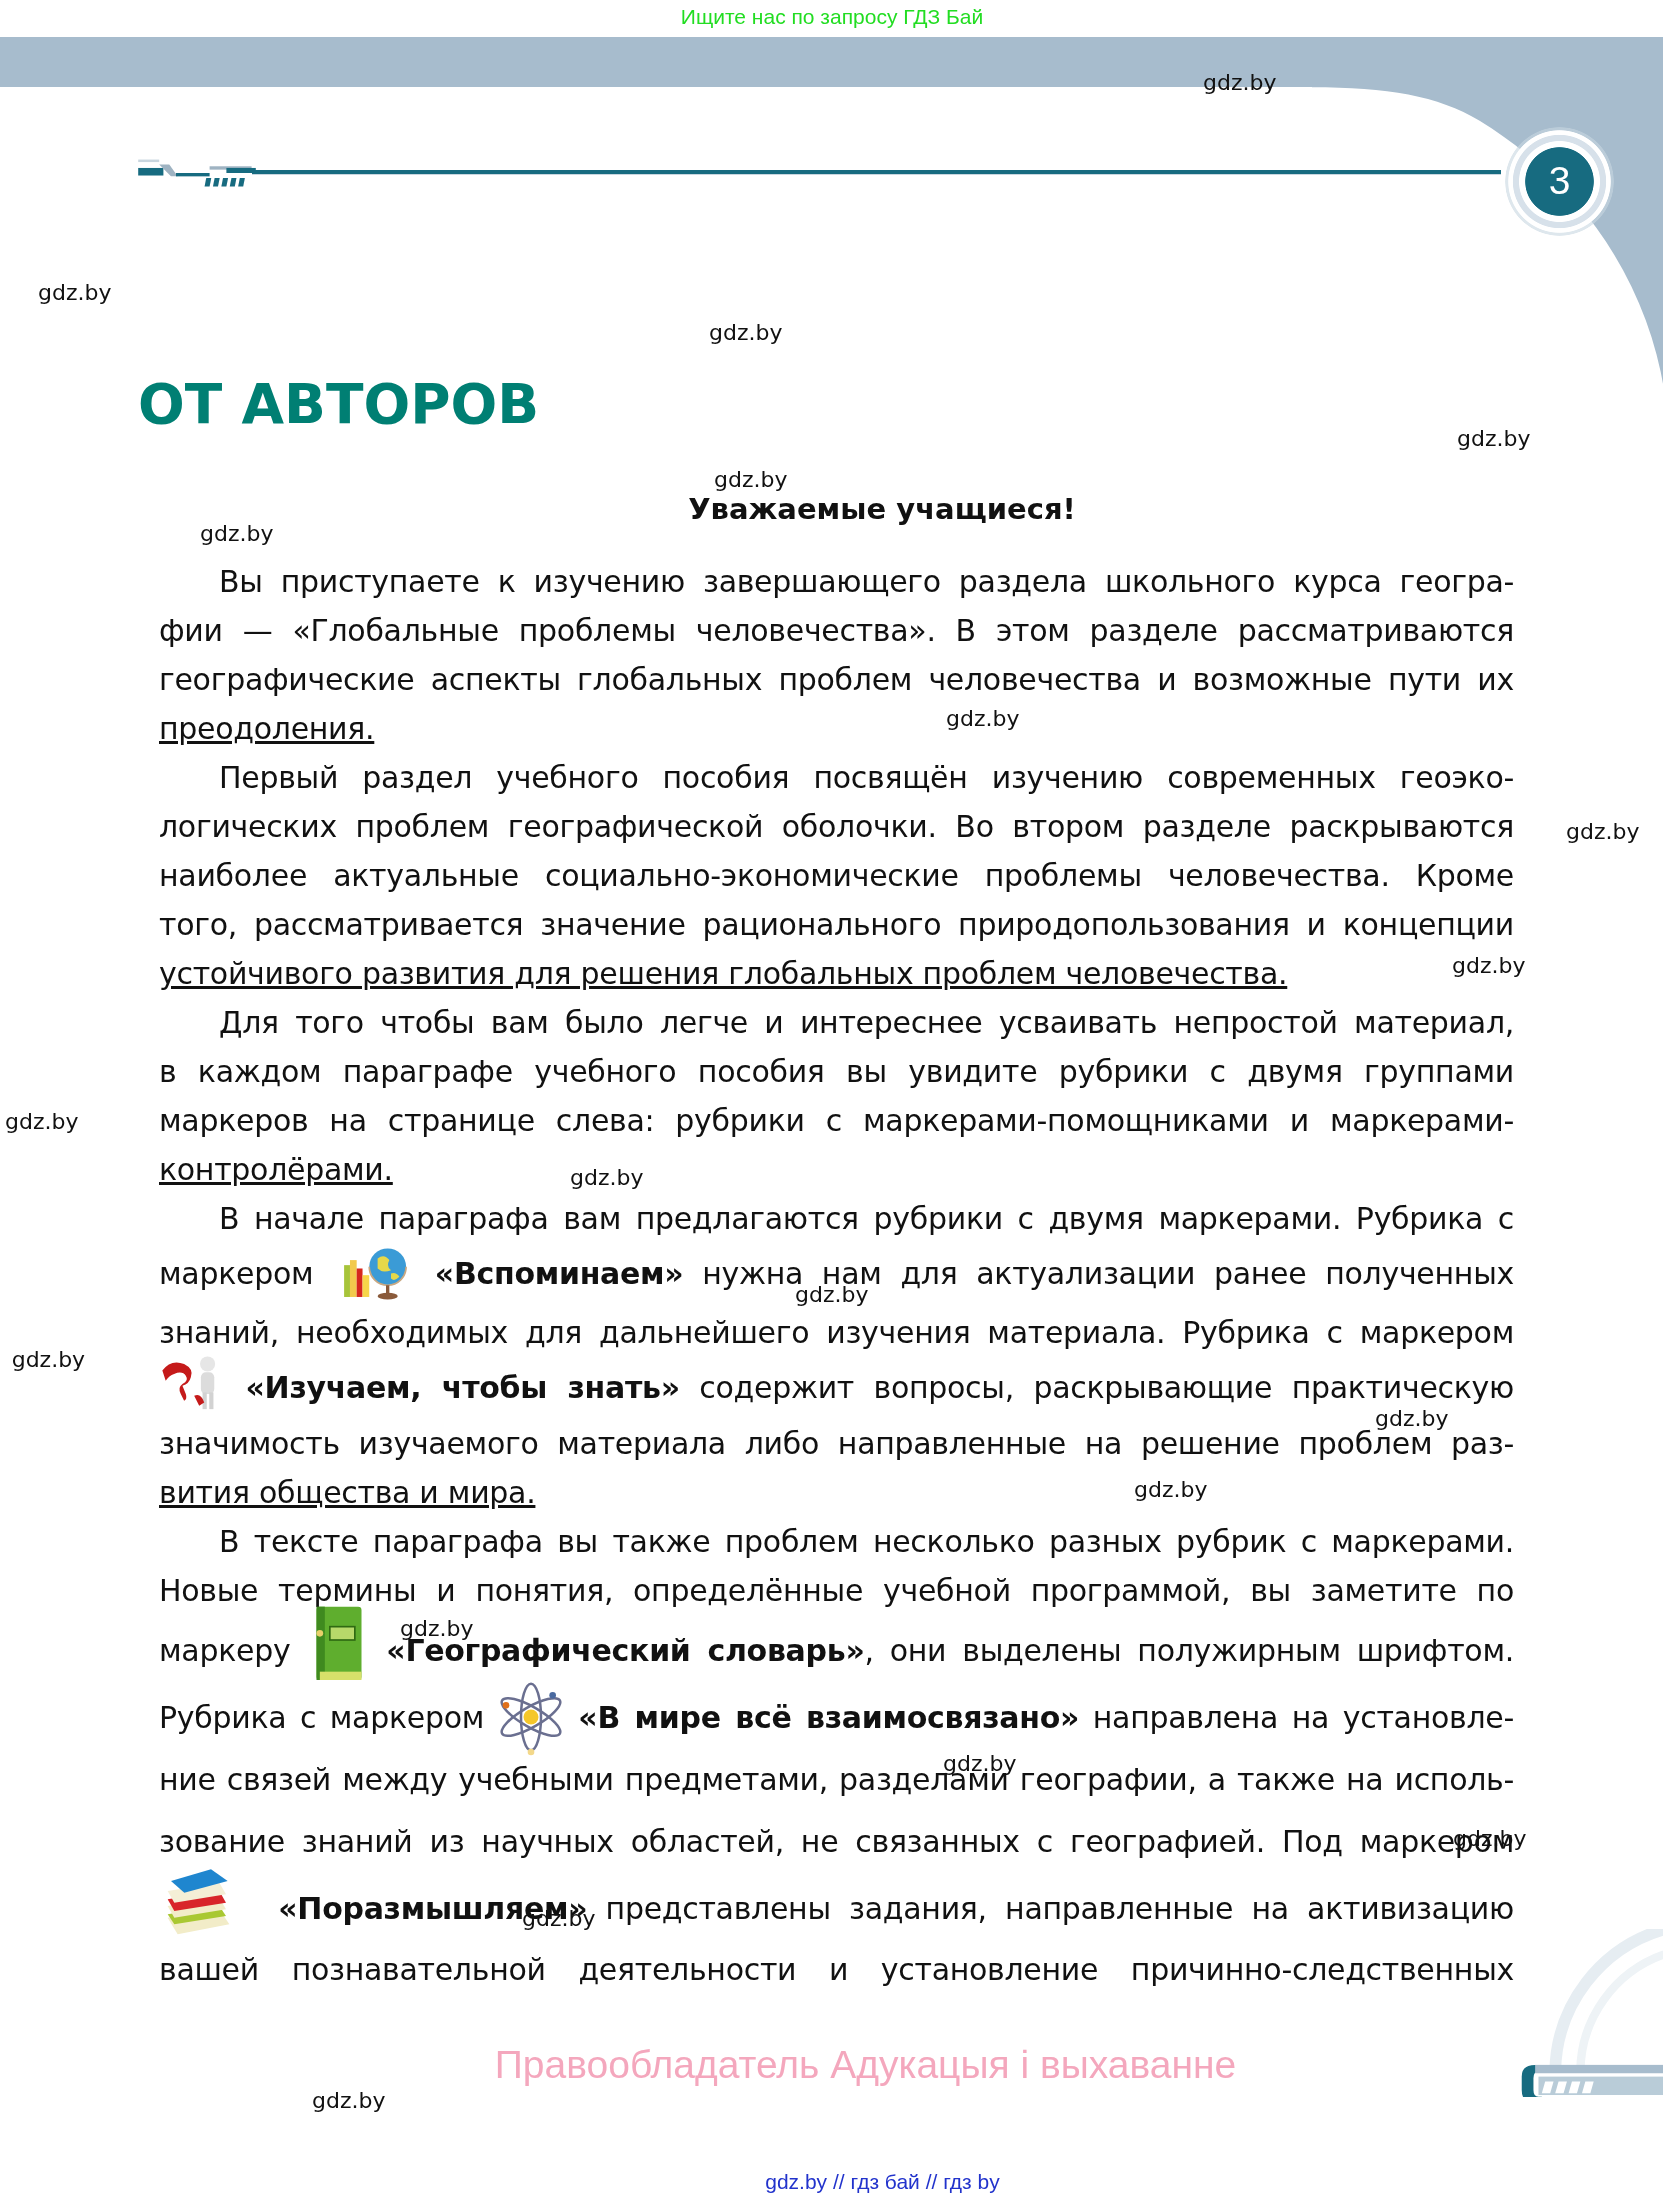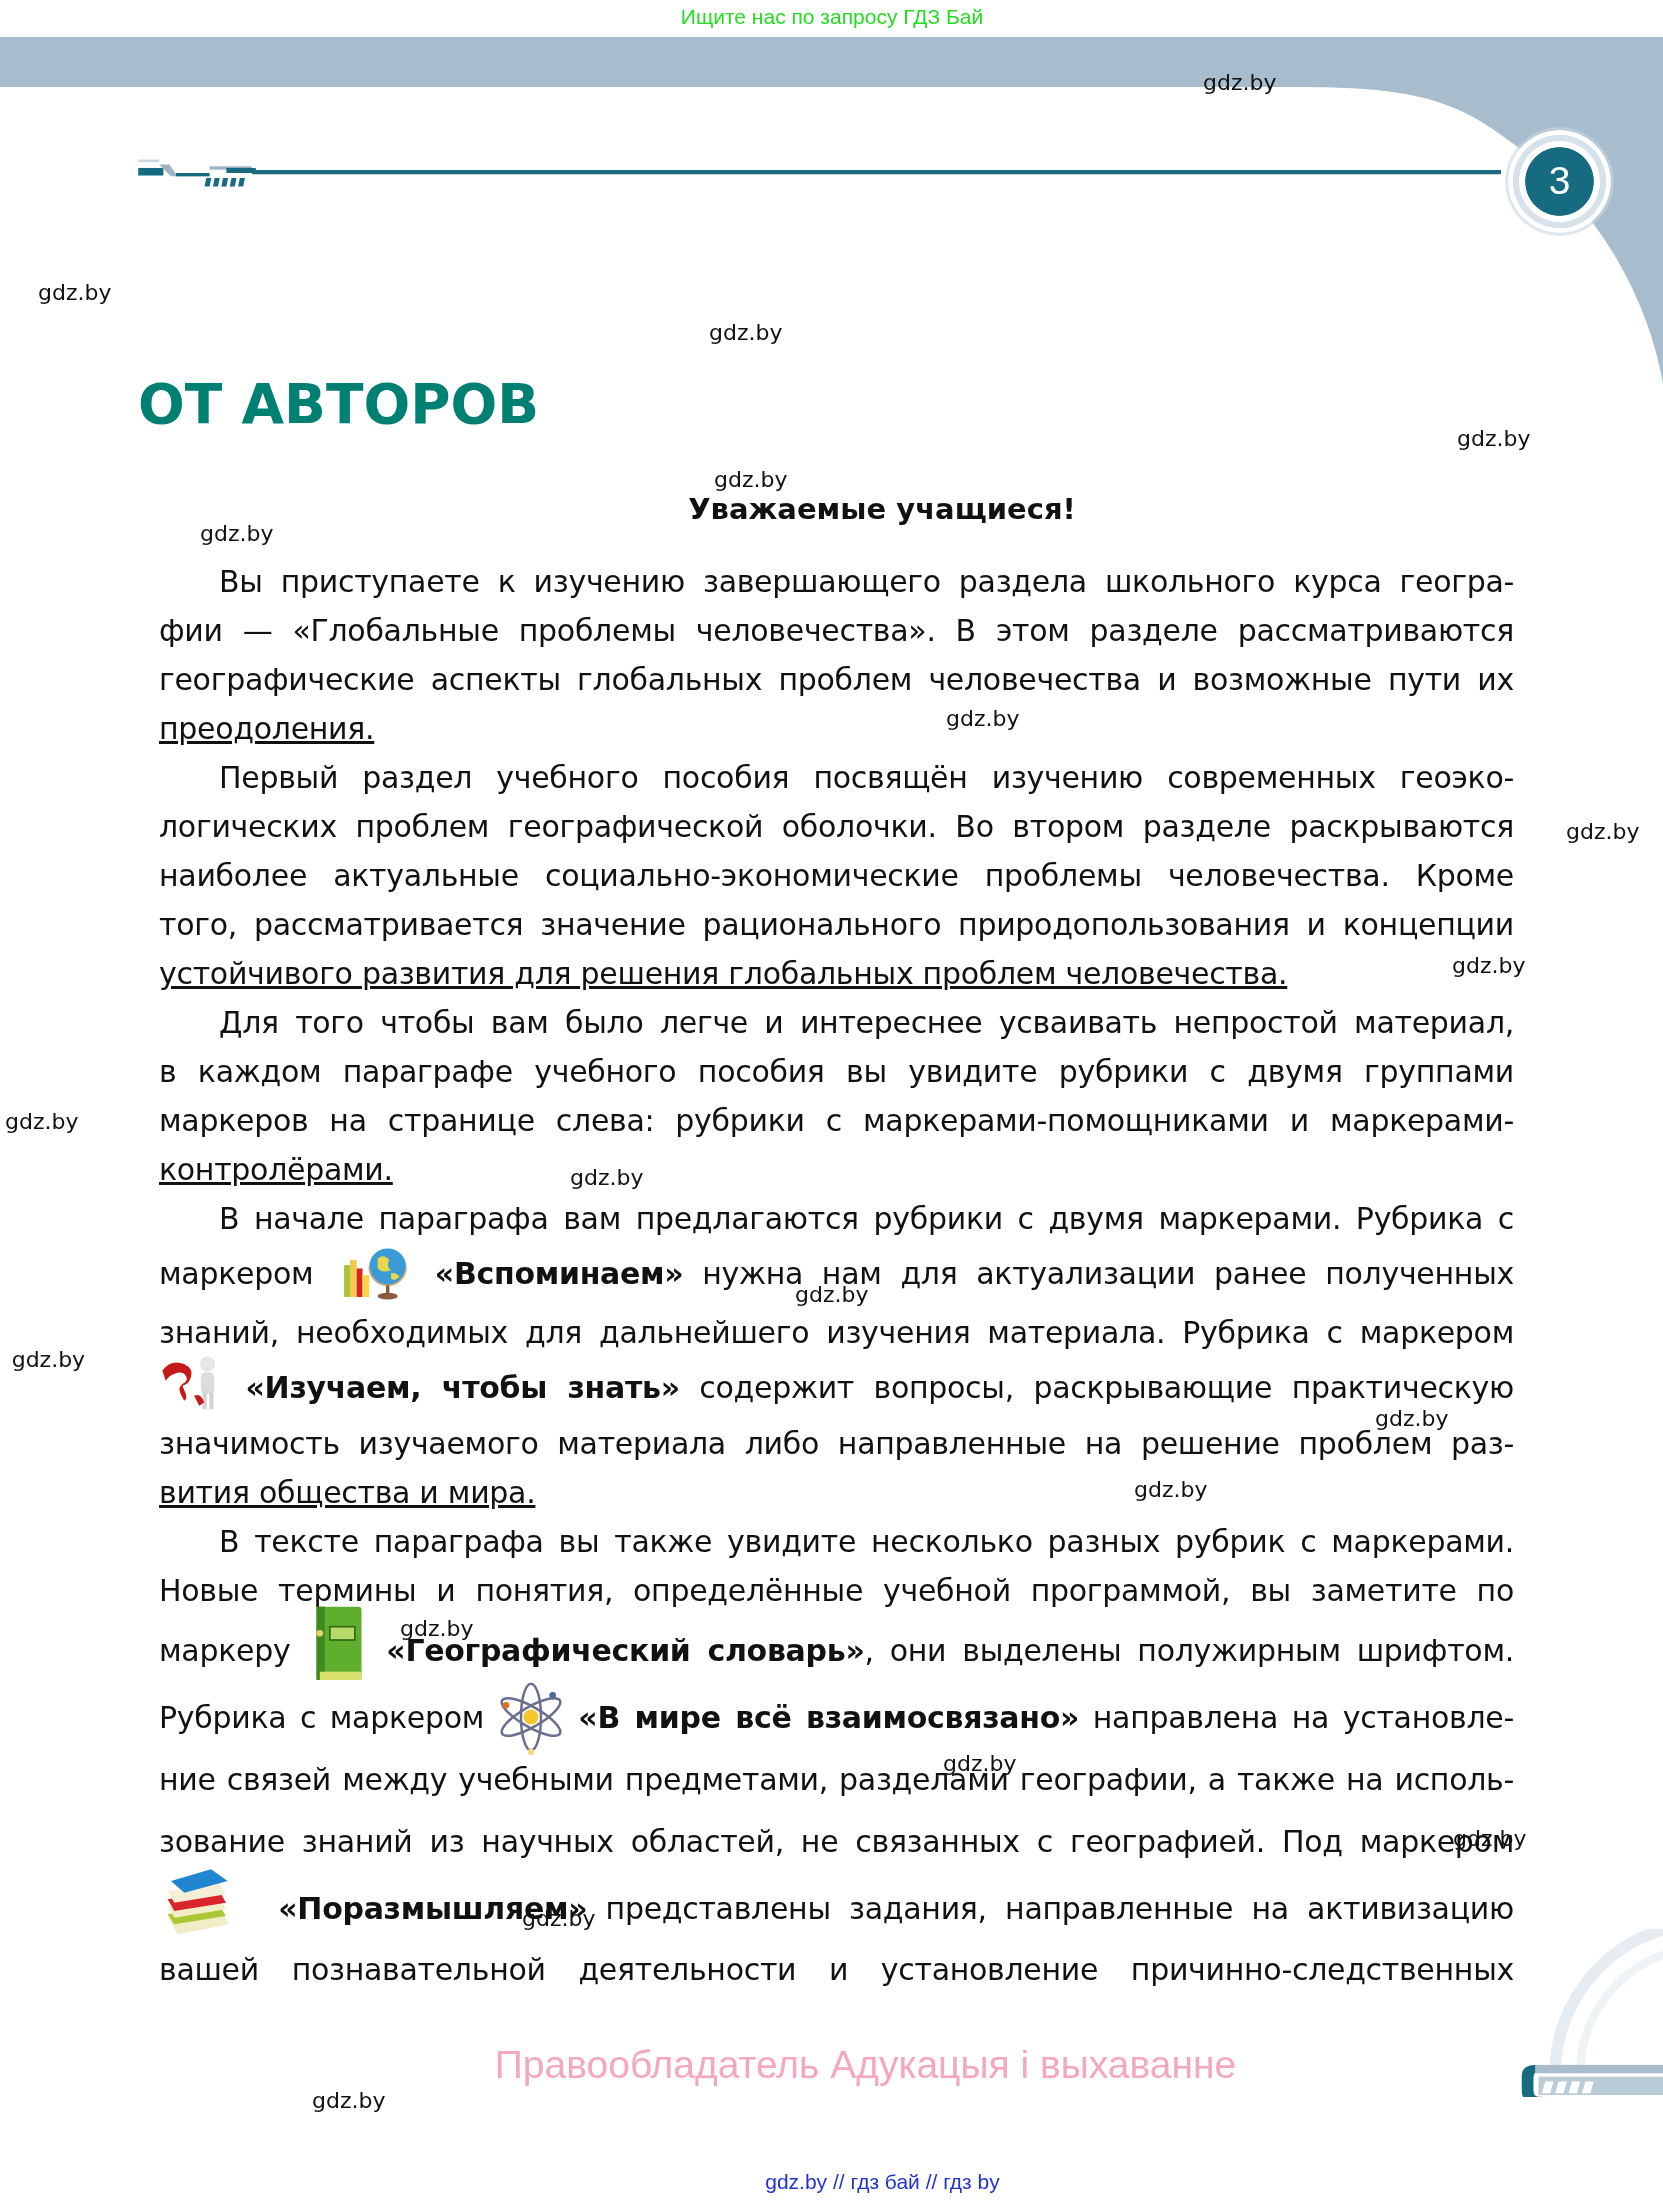--- a/index.html
+++ b/index.html
@@ -184,21 +184,21 @@
         <rect x="60" y="48" width="5" height="20" fill="#d2d2d2"></rect>
         <path d="M42 52 q8 -4 12 8 l-6 4z" fill="#c51a1a"></path>
       </svg>
     </span>
     <b>«Изучаем, чтобы знать»</b>
     <span>содержит вопросы, раскрывающие практическую</span>
   </span>
   <span class="line">значимость изучаемого материала либо направленные на решение проблем раз-</span>
   <span class="line last">вития общества и мира.</span>
 
-  <span class="line indent">В тексте параграфа вы также увидите несколько разных рубрик с маркерами.</span>
+  <span class="line indent">В тексте параграфа вы также проблем несколько разных рубрик с маркерами.</span>
   <span class="line">Новые термины и понятия, определённые учебной программой, вы заметите по</span>
   <span class="line taller">
     <span>маркеру</span>
     <span class="icon" style="width:64px;height:72px;">
       <svg width="52" height="80" viewBox="0 0 62 96" style="position:absolute;top:-11.7px;left:6.7px;">
         <rect x="4" y="2" width="54" height="88" rx="4" fill="#5fae2e"></rect>
         <rect x="4" y="2" width="10" height="88" fill="#3f8a1f"></rect>
         <rect x="20" y="26" width="30" height="16" fill="#b7d96a" stroke="#2f6a12" stroke-width="2"></rect>
         <rect x="8" y="80" width="50" height="10" fill="#d7e06a"></rect>
         <circle cx="8" cy="34" r="4" fill="#e8d06a"></circle>

